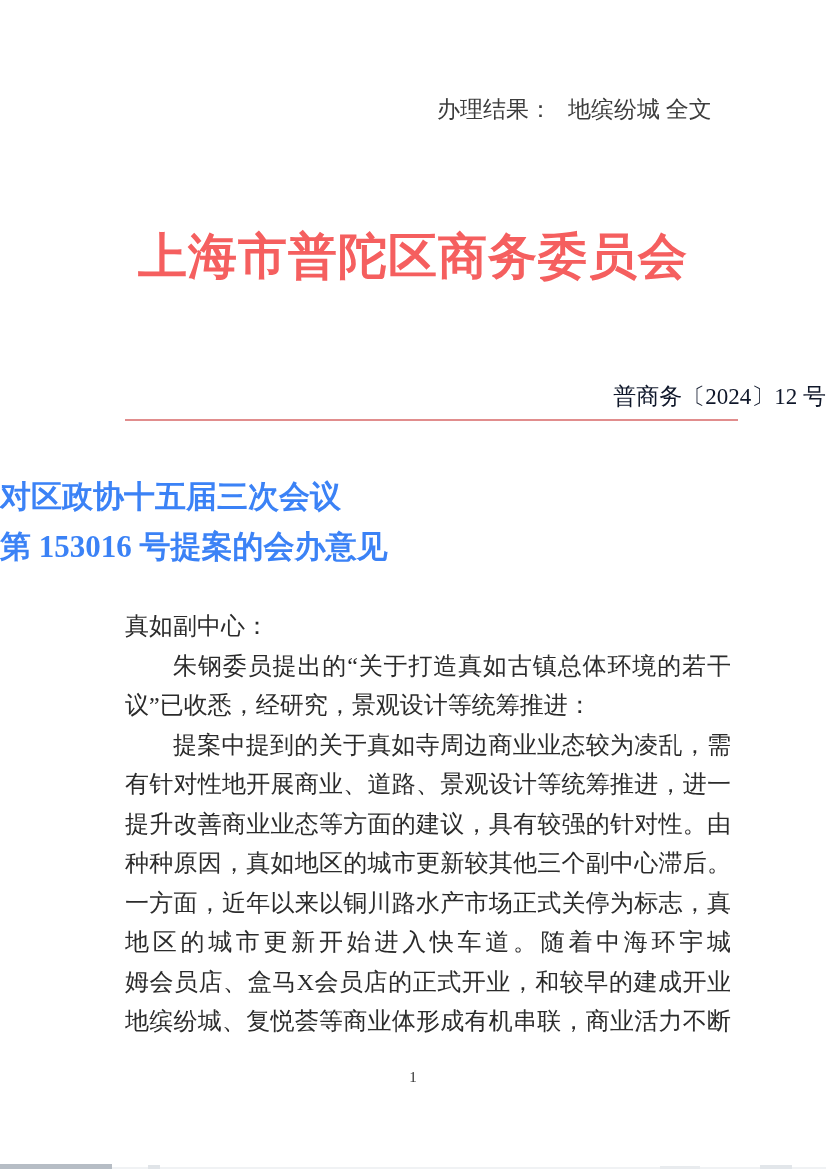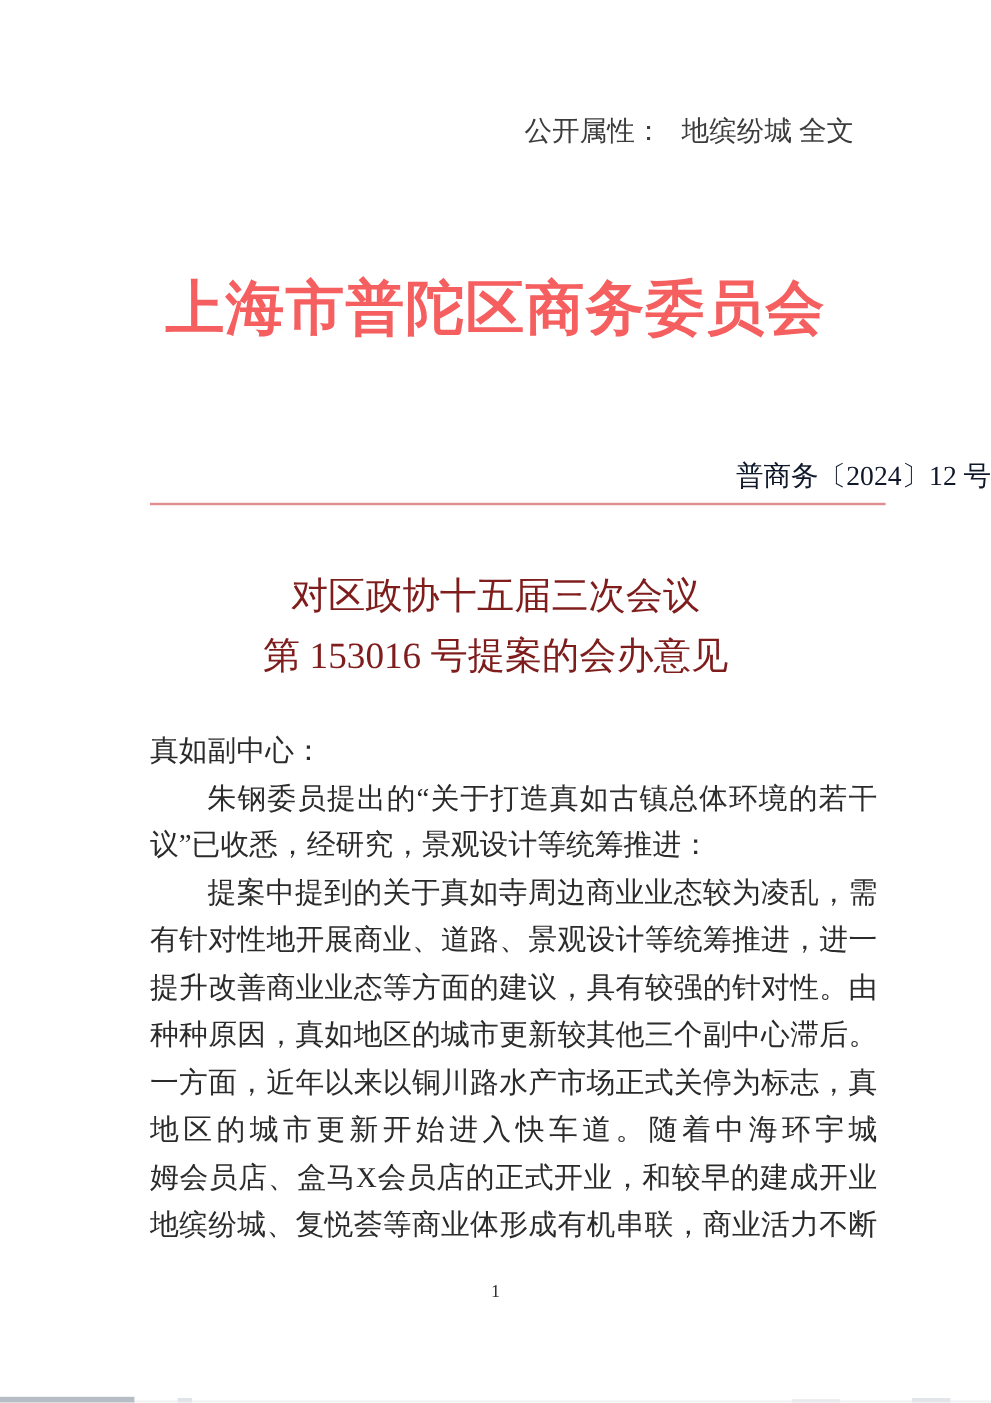--- a/index.html
+++ b/index.html
@@ -58,25 +58,24 @@
     left: 125px;
     width: 613px;
     height: 2px;
     background: var(--rule, #e18d8d);
   }
   
   .doc-title {
     position: absolute;
     top: 472px;
     left: 0; right: 0;
-    text-align: center;
     font-size: 31px;
-    font-weight: 400;
+    font-weight: 700;
     line-height: 50px;
-    color: #7f1d1d;
+    color: #3b82f6;
     white-space: nowrap;
   }
   
   .body-text {
     position: absolute;
     left: 125px;
     top: 607px;
     width: 606px;
     font-size: 24px;
     color: var(--ink, #2b2b2b);
@@ -108,21 +107,21 @@
   .scan-mark-c { position: absolute; bottom: 0; left: 660px; width: 40px; height: 3px; background: #e8ebee; }
   .scan-mark-d { position: absolute; bottom: 0; left: 760px; width: 32px; height: 4px; background: #e2e6ea; }
 </style>
 </head>
 <body>
 
 <div class="page">
 
   <div class="meta">
     <div class="meta-row">
-      <span>公开属性：</span>
+      <span>办理结果：</span>
       <span>地缤纷城 全文</span>
     </div>
   </div>
 
   <h1 class="agency">上海市普陀区商务委员会</h1>
 
   <div class="docnum">普商务〔2024〕12 号</div>
 
   <div class="red-rule"></div>
 

